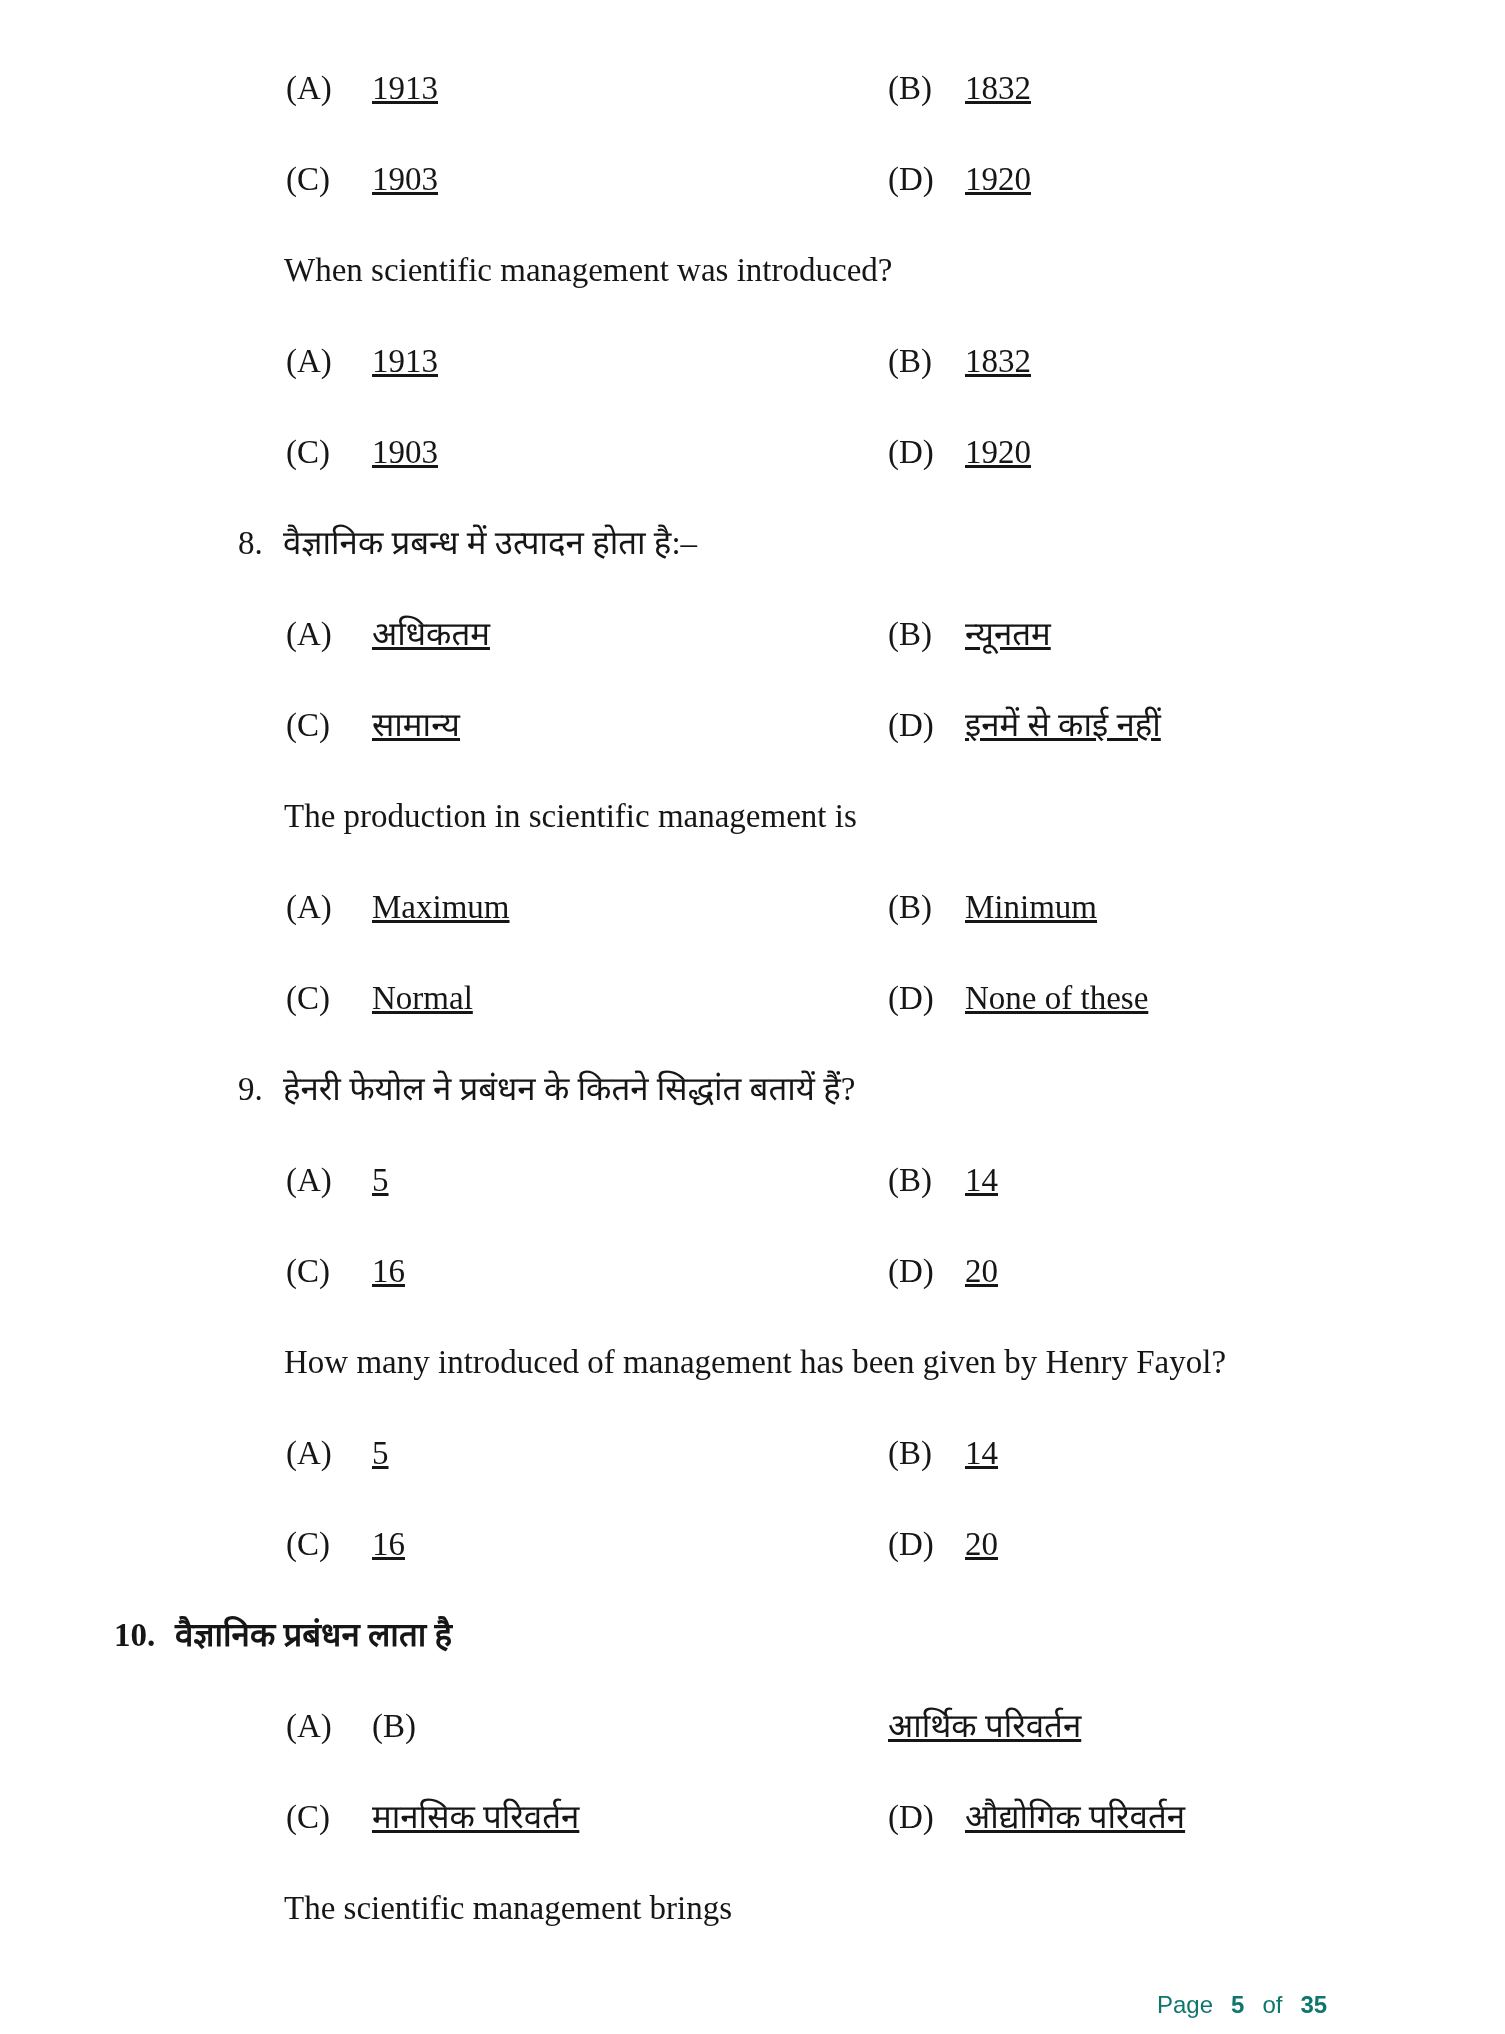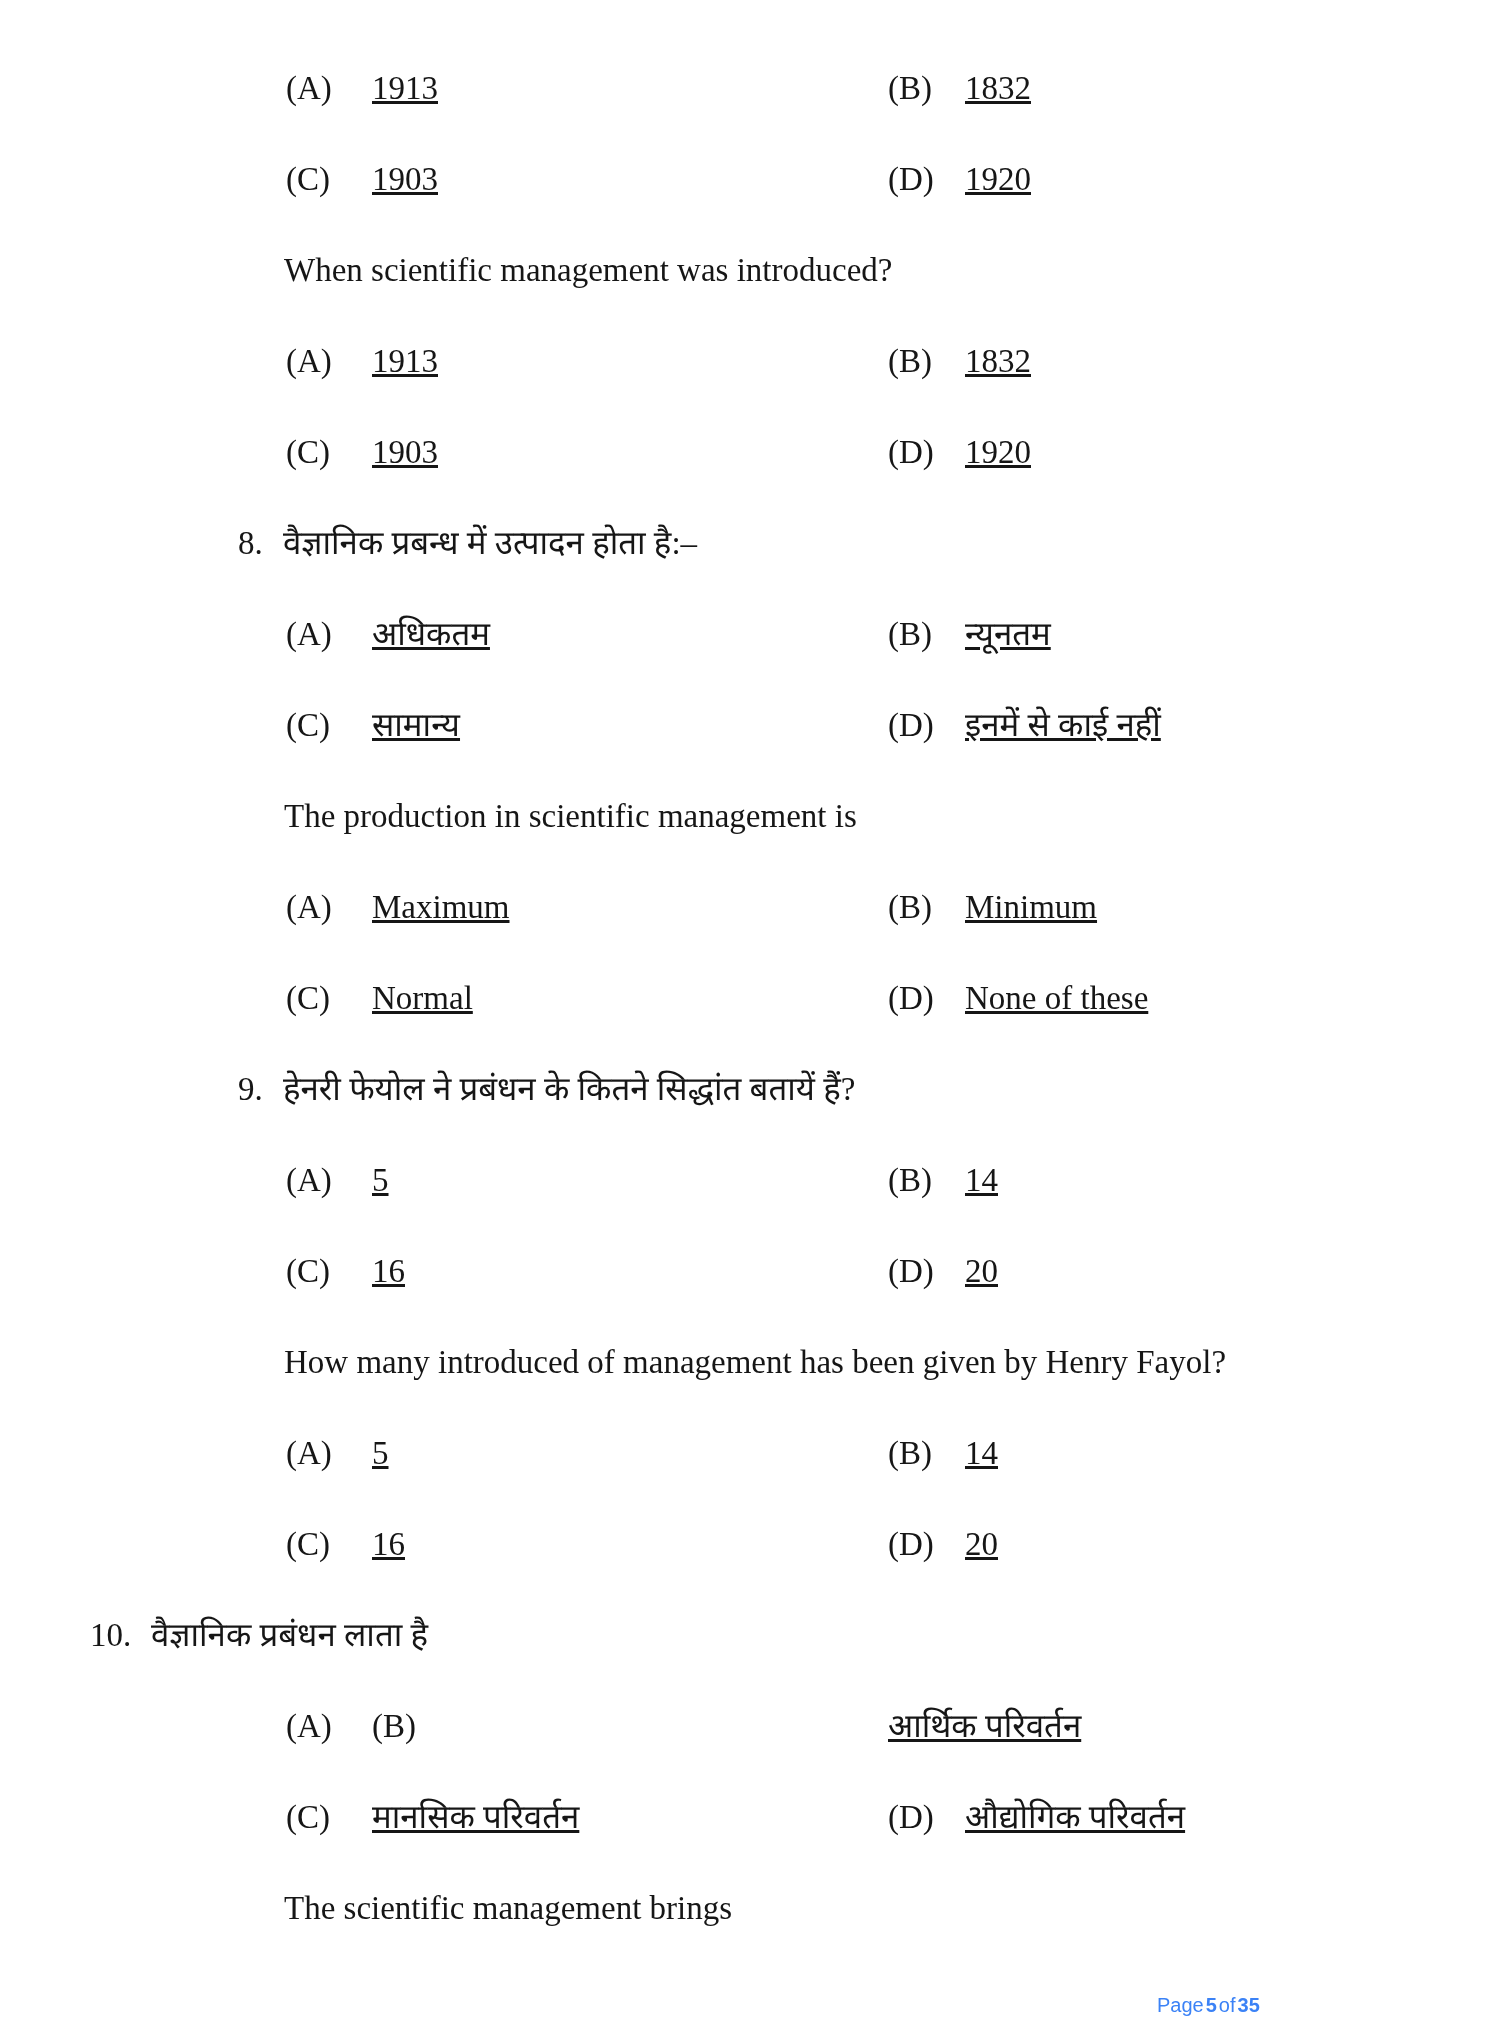--- a/index.html
+++ b/index.html
@@ -23,34 +23,34 @@
     grid-template-columns:86px 516px 77px 1fr;
     margin-left:286px;
     margin-right:40px;
   }
   .opt-letter{white-space:nowrap;}
   .opt-value{white-space:nowrap;text-decoration:underline;}
 
   
   .q-line{margin-left:238px;margin-right:40px;white-space:nowrap;}
   .q-line .q-num{display:inline-block;min-width:45px;}
-  .q-line.tight{margin-left:90px;}
+  .q-line.tight{margin-left:114px;font-weight:bold;}
   .q-line.tight .q-num{min-width:61px;}
   .q-en{margin-left:284px;margin-right:40px;white-space:nowrap;}
 
   .hi{font-family:"Liberation Serif","DejaVu Serif",serif;}
 
   
   .footer{
     position:absolute;
     left:1157px;top:1990px;
     font-family:"Liberation Sans","DejaVu Sans",sans-serif;
-    font-size:20px;line-height:30px;
-    color:#3b82f6;
-    display:flex;gap:2px;align-items:baseline;
+    font-size:24px;line-height:30px;
+    color:#0f766e;
+    display:flex;gap:18px;align-items:baseline;
   }
   .footer .num{font-weight:bold;}
 </style>
 </head>
 <body>
 
 <div class="page">
   <div class="content">
 
     <div class="row opt-row">

